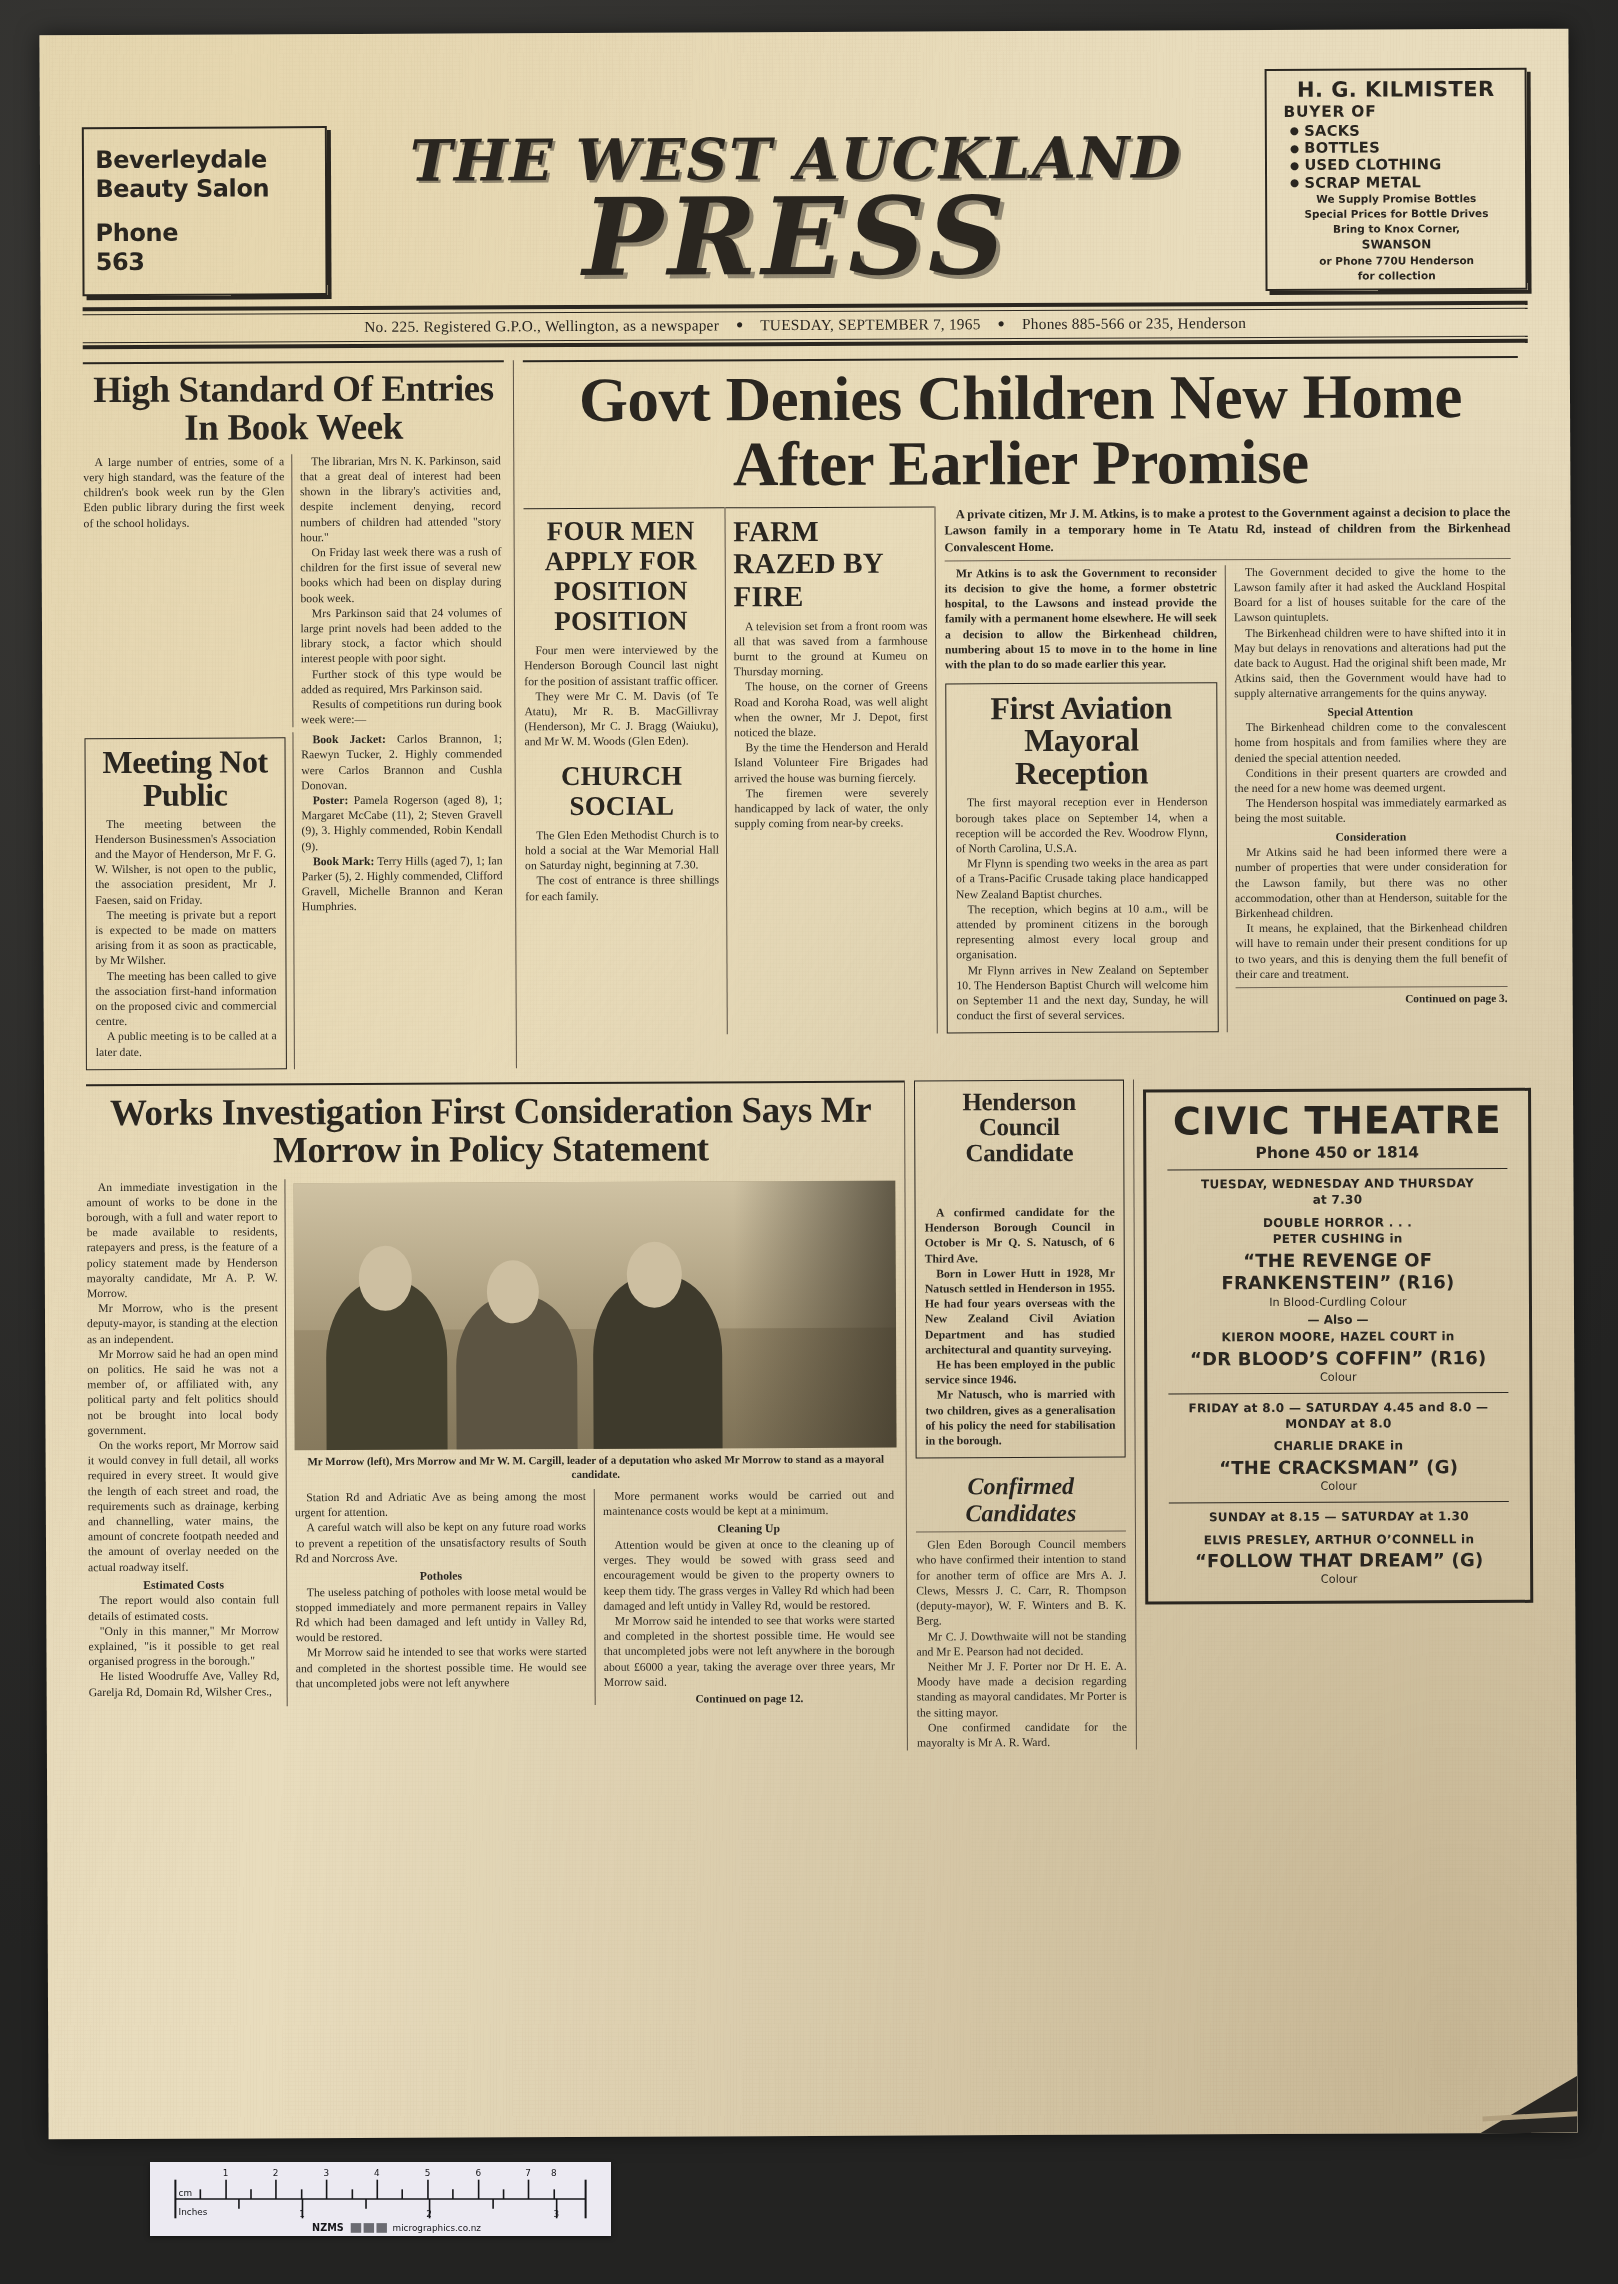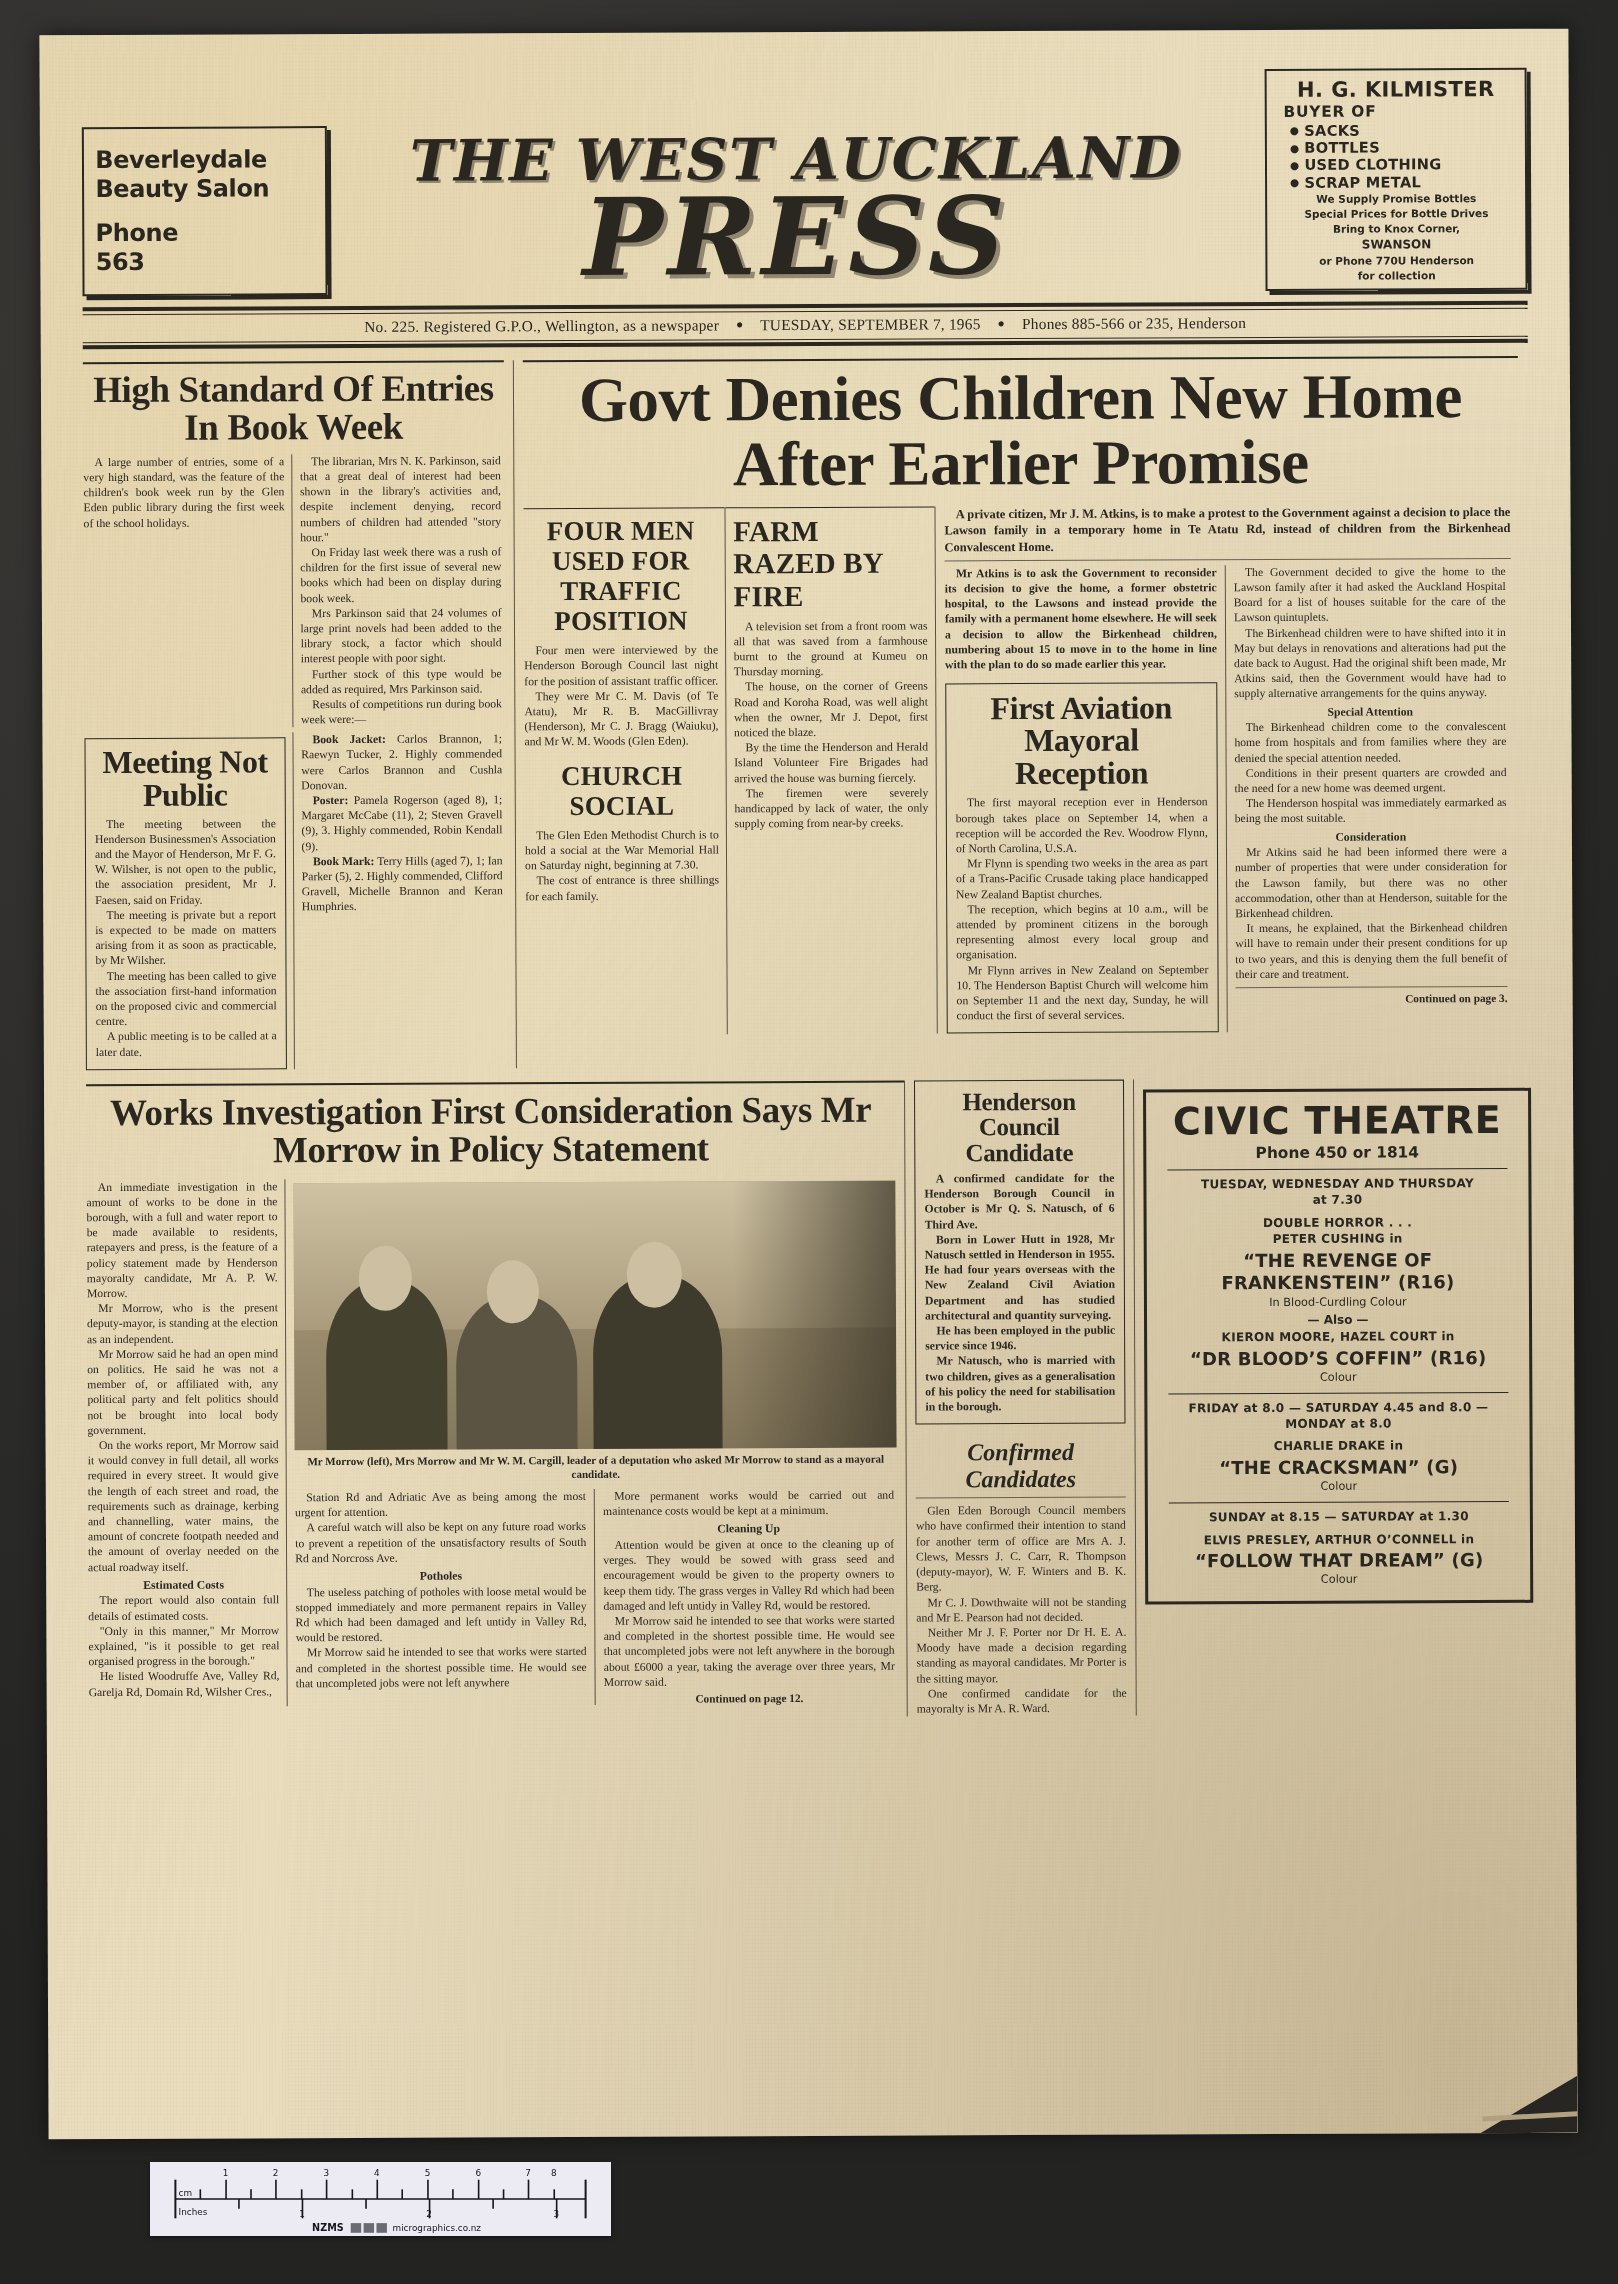--- a/index.html
+++ b/index.html
@@ -225,21 +225,21 @@
 
         <div class="col" style="width:995px;padding-right:0;">
 
           <div style="border-top:2.4px solid #2a2620;padding-top:6.5px;">
             <h1 class="hl hl-big">Govt Denies Children New Home After Earlier Promise</h1>
           </div>
 
           <div style="display:flex;margin-top:11.3px;">
 
             <div style="width:194px;padding-right:7.3px;border-top:1.6px solid #2a2620;padding-top:6.5px;">
-              <h1 class="hl-caps">FOUR MEN USED FOR TRAFFIC POSITION</h1>
+              <h1 class="hl-caps">FOUR MEN APPLY FOR POSITION POSITION</h1>
               <div style="height:6.5px"></div>
               <p class="tx">Four men were interviewed by the Henderson Borough Council last night for the position of assistant traffic officer.</p>
               <p class="tx">They were Mr C. M. Davis (of Te Atatu), Mr R. B. MacGillivray (Henderson), Mr C. J. Bragg (Waiuku), and Mr W. M. Woods (Glen Eden).</p>
               <div style="height:11.3px"></div>
               <h1 class="hl-caps">CHURCH SOCIAL</h1>
               <div style="height:6.5px"></div>
               <p class="tx">The Glen Eden Methodist Church is to hold a social at the War Memorial Hall on Saturday night, beginning at 7.30.</p>
               <p class="tx">The cost of entrance is three shillings for each family.</p>
             </div>
 
@@ -348,21 +348,21 @@
             </div>
           </div>
         </div>
 
         <div class="vrule"></div>
 
         <div class="col" style="width:210px;">
           <div class="framed">
             <h1 class="hl hl-small">Henderson Council Candidate</h1>
             <div style="height:5.7px"></div>
-            <p class="tx" style="font-weight:bold;">A confirmed candidate for the Henderson Borough Council in October is Mr Q. S. Natusch, of 6 Third Ave.</p>
+            <p class="tx" style="font-weight:bold;margin-top:34px;">A confirmed candidate for the Henderson Borough Council in October is Mr Q. S. Natusch, of 6 Third Ave.</p>
             <p class="tx" style="font-weight:bold;">Born in Lower Hutt in 1928, Mr Natusch settled in Henderson in 1955. He had four years overseas with the New Zealand Civil Aviation Department and has studied architectural and quantity surveying.</p>
             <p class="tx" style="font-weight:bold;">He has been employed in the public service since 1946.</p>
             <p class="tx" style="font-weight:bold;">Mr Natusch, who is married with two children, gives as a generalisation of his policy the need for stabilisation in the borough.</p>
           </div>
 
           <div style="height:14.6px"></div>
 
           <h1 class="hl-ital">Confirmed Candidates</h1>
           <div class="thinrule"></div>
           <p class="tx">Glen Eden Borough Council members who have confirmed their intention to stand for another term of office are Mrs A. J. Clews, Messrs J. C. Carr, R. Thompson (deputy-mayor), W. F. Winters and B. K. Berg.</p>

